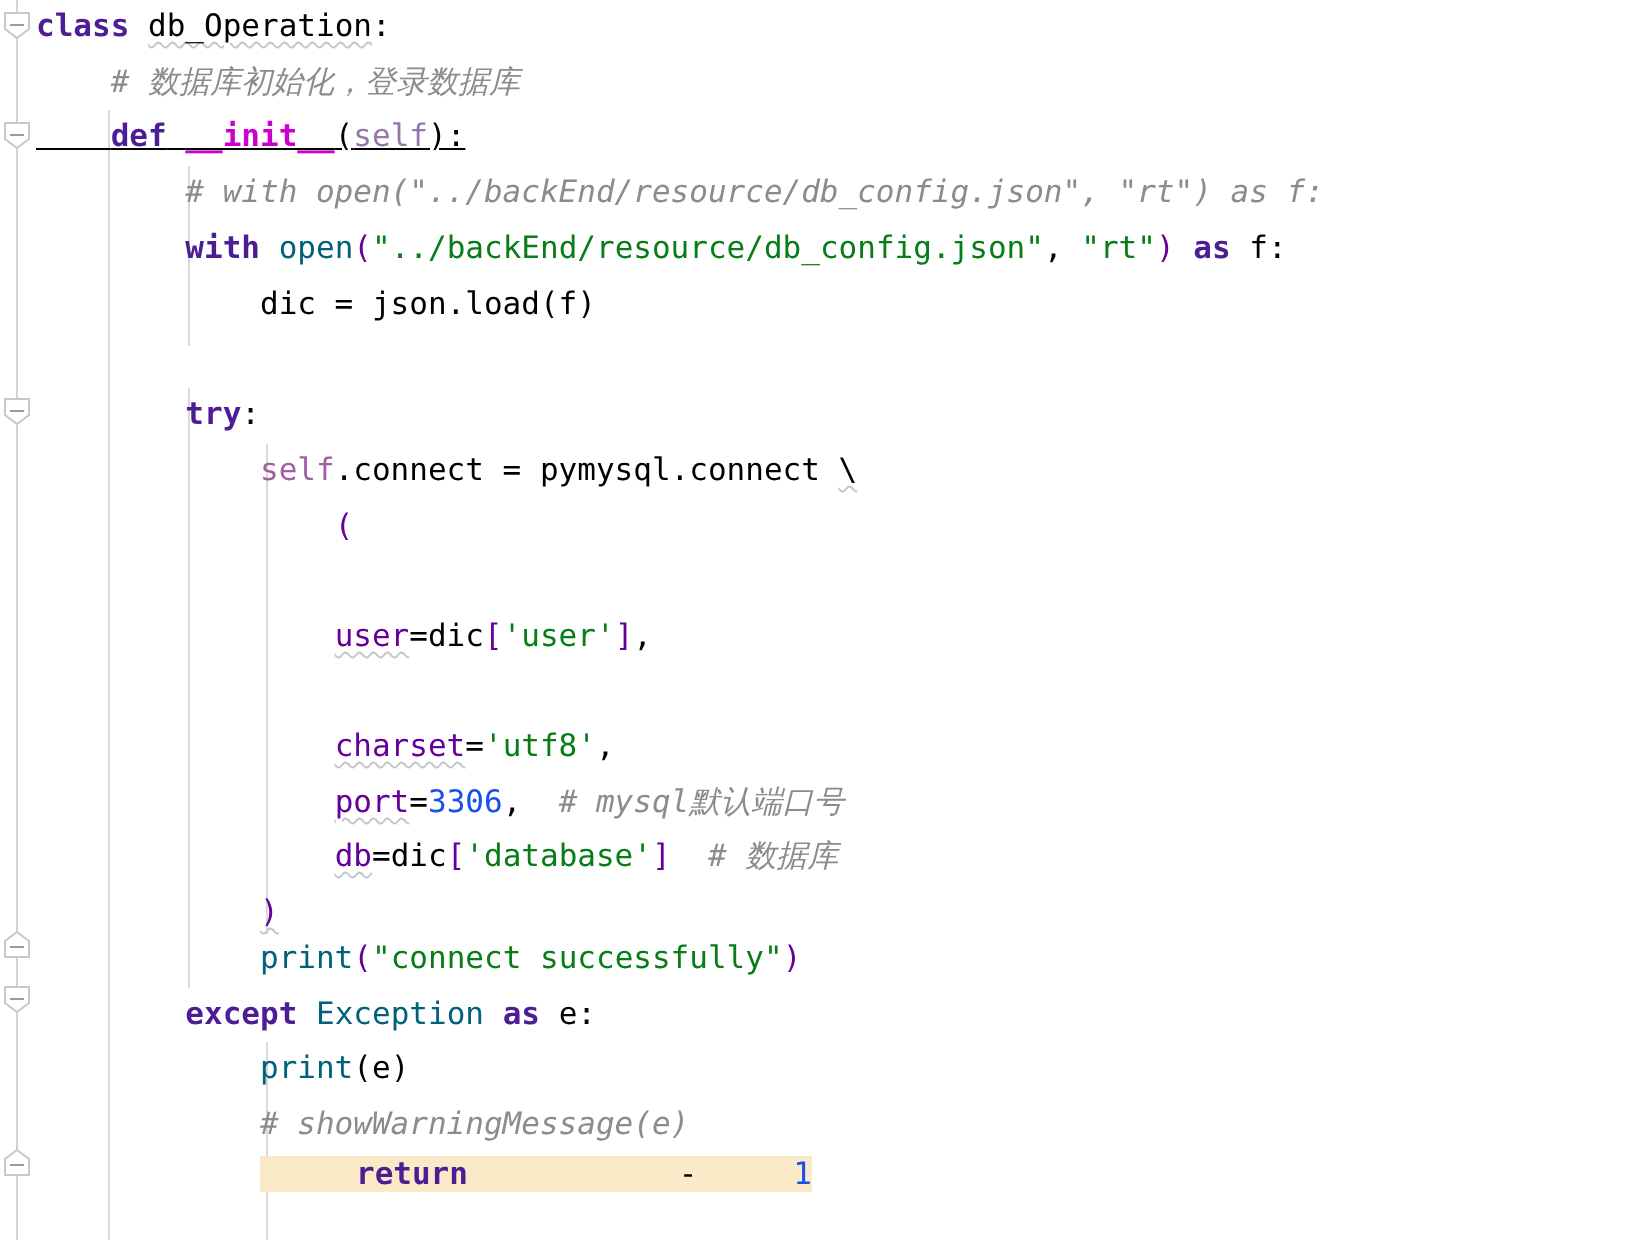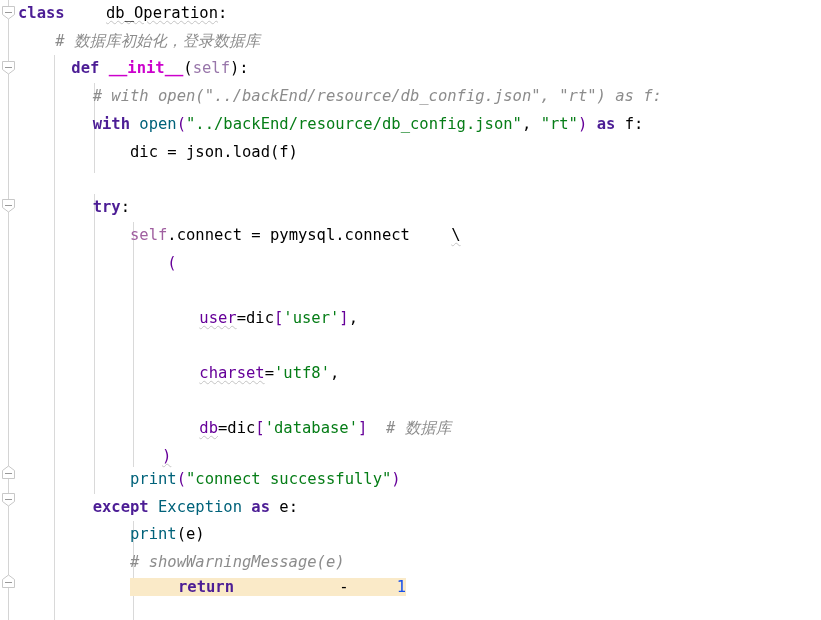--- a/index.html
+++ b/index.html
@@ -97,21 +97,20 @@
   .cmt     { color: #8c8c8c; font-style: italic; }  
   .plain   { color: #000000; }
 
   
   .wavy {
     text-decoration: underline;
     text-decoration-style: wavy;
     text-decoration-color: #c4c4c4;
     text-decoration-thickness: 1px;
     text-underline-offset: 2px;
-    margin-left: 32px;
   }
 
   
   .hl {
     background: #faeac8;
     padding-left: 48px;
   }
 </style>
 </head>
 <body>
@@ -159,30 +158,31 @@
     </div>
 
   <div id="code">
       <div class="indent-guide" style="left: 54px; top: 55px; height: 565px; background: rgb(217, 217, 217);"></div>
       <div class="indent-guide" style="left: 94px; top: 83px; height: 90px; background: rgb(217, 217, 217);"></div>
       <div class="indent-guide" style="left: 94px; top: 194px; height: 300px; background: rgb(217, 217, 217);"></div>
       <div class="indent-guide" style="left: 133px; top: 222px; height: 245px; background: rgb(217, 217, 217);"></div>
       <div class="indent-guide" style="left: 133px; top: 521px; height: 99px; background: rgb(217, 217, 217);"></div>
       <div class="line" style="top: 0px; left: 18px;"><span class="kw">class</span><span class="plain"> </span><span class="plain wavy">db_Operation</span><span class="plain">:</span></div>
       <div class="line" style="top: 28px; left: 18px;"><span class="plain">    </span><span class="cmt"># 数据库初始化，登录数据库</span></div>
-      <div class="line" style="top: 55px; left: 34px;"><span class="plain">    </span><span class="kw">def</span><span class="plain"> </span><span class="defname">__init__</span><span class="plain">(</span><span class="selfp">self</span><span class="plain">):</span></div>
+      <div class="line" style="top: 55px; left: 18px; text-decoration: underline;"><span class="plain">    </span><span class="kw">def</span><span class="plain"> </span><span class="defname">__init__</span><span class="plain">(</span><span class="selfp">self</span><span class="plain">):</span></div>
       <div class="line" style="top: 83px; left: 18px;"><span class="plain">        </span><span class="cmt"># with open("../backEnd/resource/db_config.json", "rt") as f:</span></div>
       <div class="line" style="top: 111px; left: 18px;"><span class="plain">        </span><span class="kw">with</span><span class="plain"> </span><span class="fn">open</span><span class="brk">(</span><span class="str">"../backEnd/resource/db_config.json"</span><span class="plain">, </span><span class="str">"rt"</span><span class="brk">)</span><span class="plain"> </span><span class="kw">as</span><span class="plain"> f:</span></div>
       <div class="line" style="top: 139px; left: 18px;"><span class="plain">            dic = json.load(f)</span></div>
       <div class="line" style="top: 167px; left: 18px;"></div>
       <div class="line" style="top: 194px; left: 18px;"><span class="plain">        </span><span class="kw">try</span><span class="plain">:</span></div>
       <div class="line" style="top: 222px; left: 18px;"><span class="plain">            </span><span class="self2">self</span><span class="plain">.connect = pymysql.connect </span><span class="plain wavy">\</span></div>
       <div class="line" style="top: 250px; left: 18px;"><span class="plain">                </span><span class="brk">(</span></div>
       <div class="line" style="top: 305px; left: 18px;"><span class="plain">                </span><span class="kwarg wavy">user</span><span class="plain">=dic</span><span class="brk">[</span><span class="str">'user'</span><span class="brk">]</span><span class="plain">,</span></div>
       <div class="line" style="top: 360px; left: 18px;"><span class="plain">                </span><span class="kwarg wavy">charset</span><span class="plain">=</span><span class="str">'utf8'</span><span class="plain">,</span></div>
+      <div class="line" style="top: 388px; left: 18px;"><span class="plain">                </span><span class="kwarg wavy">port</span><span class="plain">=</span><span class="num">3306</span><span class="plain">,  </span><span class="cmt"># mysql默认端口号</span></div>
       <div class="line" style="top: 415px; left: 18px;"><span class="plain">                </span><span class="kwarg wavy">db</span><span class="plain">=dic</span><span class="brk">[</span><span class="str">'database'</span><span class="brk">]</span><span class="plain">  </span><span class="cmt"># 数据库</span></div>
       <div class="line" style="top: 443px; left: 18px;"><span class="plain">            </span><span class="brk wavy">)</span></div>
       <div class="line" style="top: 466px; left: 18px;"><span class="plain">            </span><span class="fn">print</span><span class="brk">(</span><span class="str">"connect successfully"</span><span class="brk">)</span></div>
       <div class="line" style="top: 494px; left: 18px;"><span class="plain">        </span><span class="kw">except</span><span class="plain"> </span><span class="fn">Exception</span><span class="plain"> </span><span class="kw">as</span><span class="plain"> e:</span></div>
       <div class="line" style="top: 521px; left: 18px;"><span class="plain">            </span><span class="fn">print</span><span class="plain">(e)</span></div>
       <div class="line" style="top: 549px; left: 18px;"><span class="plain">            </span><span class="cmt"># showWarningMessage(e)</span></div>
       <div class="line" style="top: 574px; left: 18px;"><span class="plain">            </span><span class="kw hl">return</span><span class="plain hl"> </span><span class="plain hl">-</span><span class="num hl">1</span></div>
     </div>
 
 </div>

